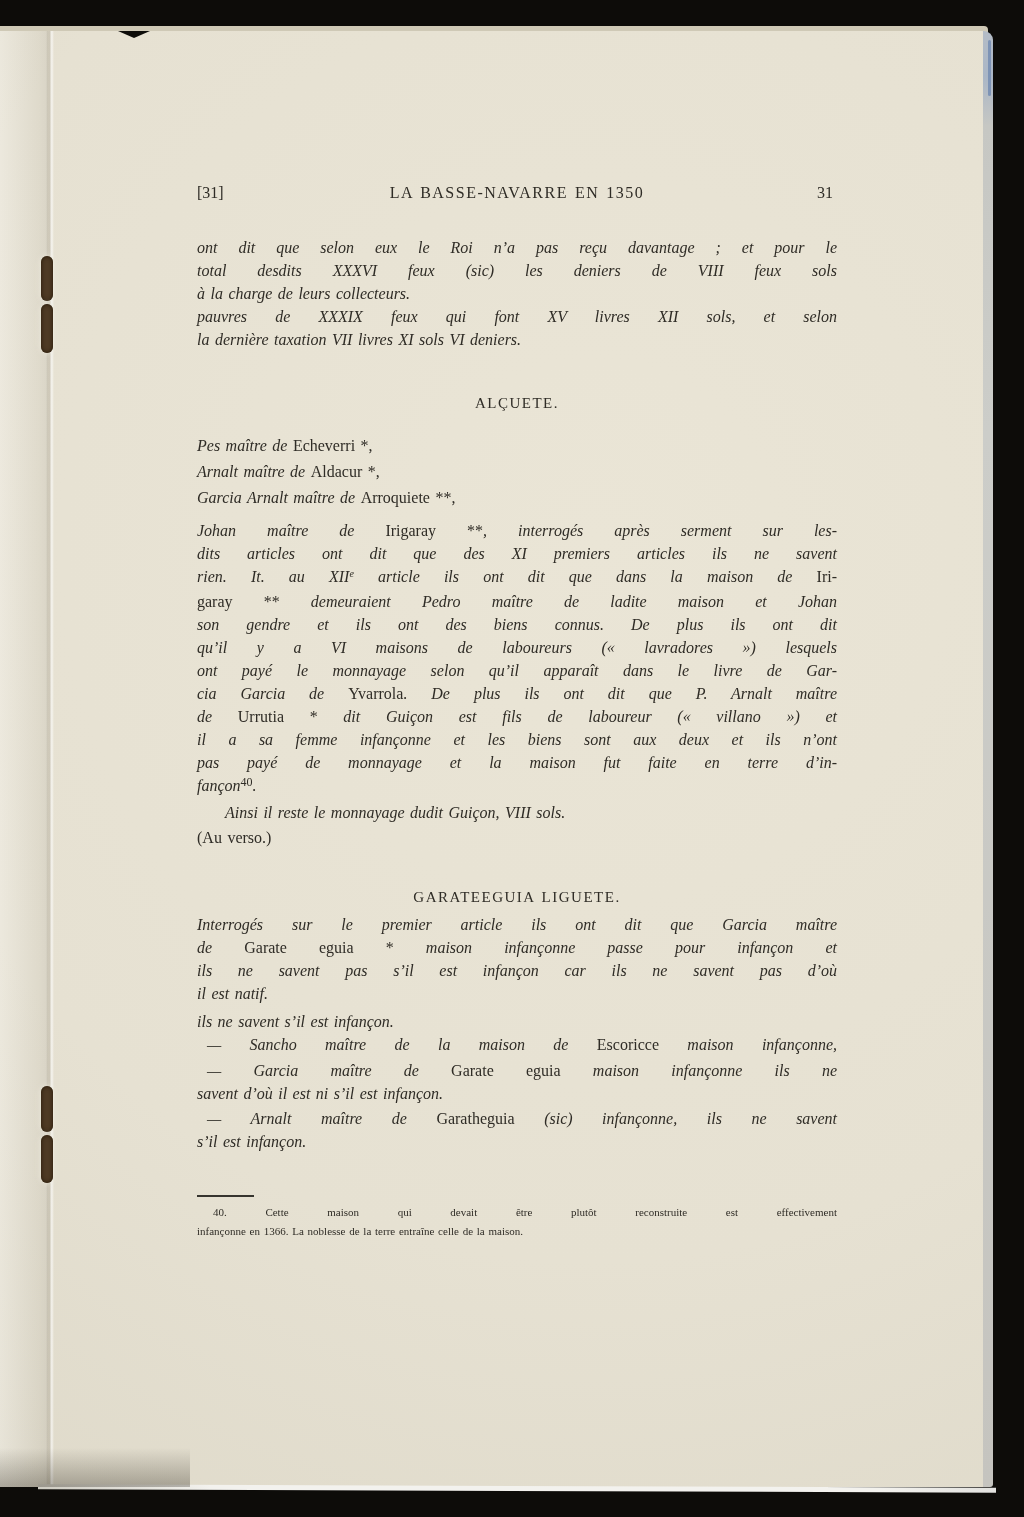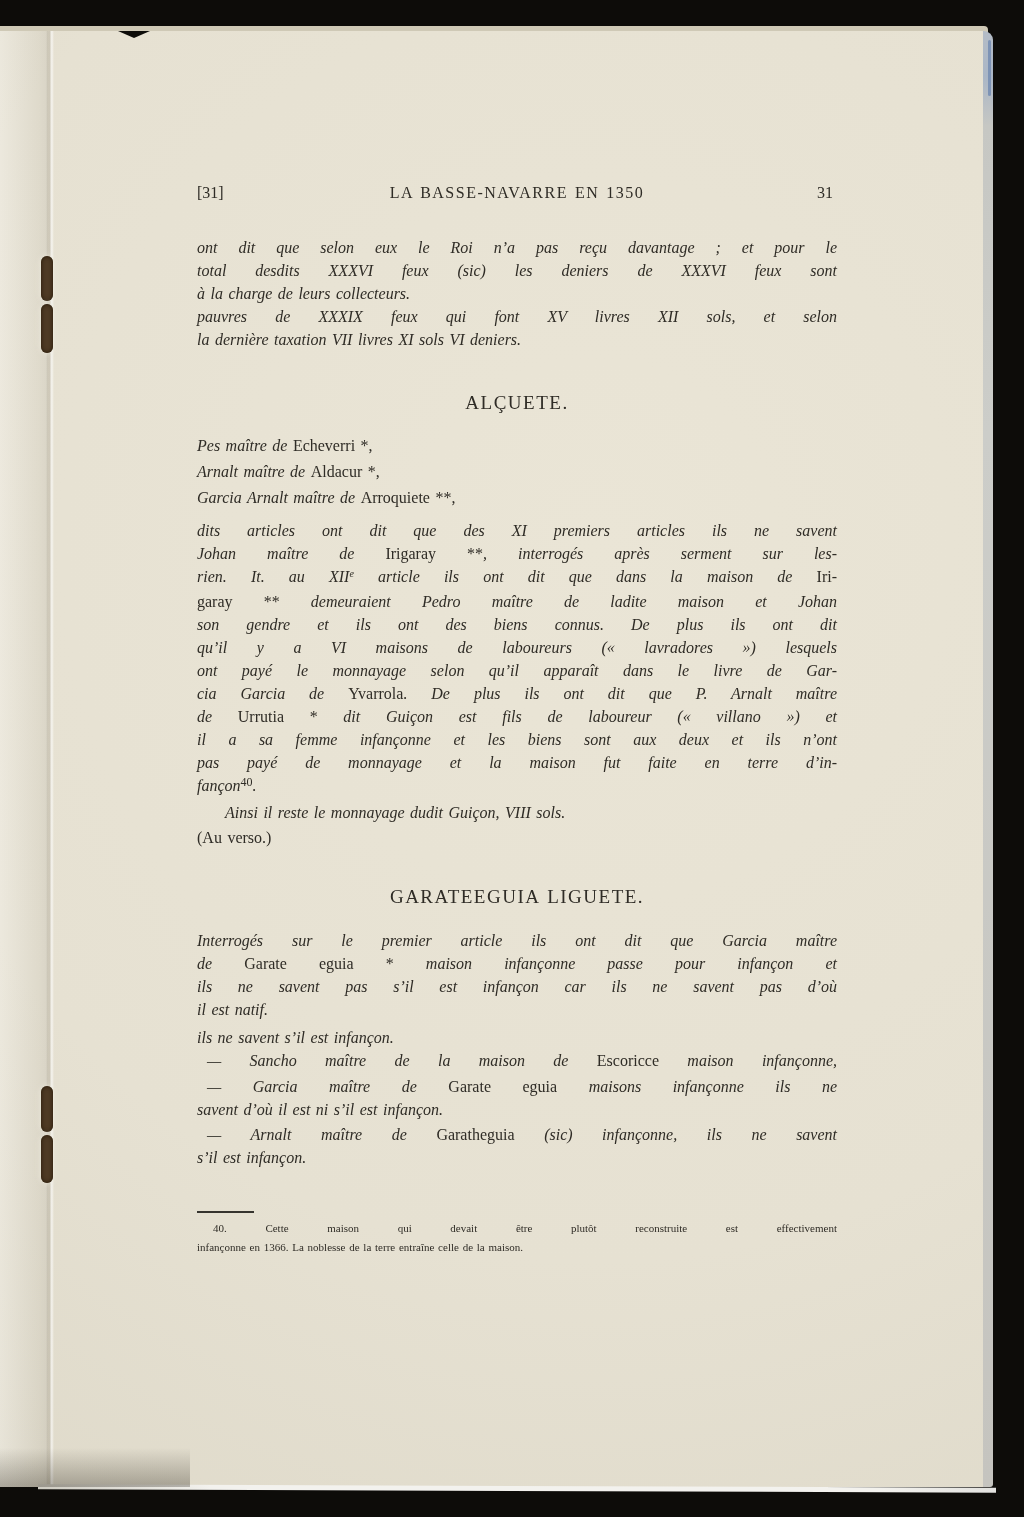--- a/index.html
+++ b/index.html
@@ -69,31 +69,31 @@
   .page-header{position:relative;margin-top:152px;height:20px;line-height:20px;font-size:16px;}
   .header-bracket{position:absolute;left:0;}
   .header-title{position:absolute;left:0;right:0;text-align:center;letter-spacing:1.5px;}
   .header-page-number{position:absolute;right:4px;}
   .tl{min-height:23px;}
   .tl.just{text-align:justify;text-align-last:justify;}
   .seg-i{font-style:italic;}
   .seg-r{font-style:normal;}
   .seg-si{font-style:italic;font-size:10px;position:relative;top:-5px;}
   .seg-sr{font-style:normal;font-size:12px;position:relative;top:-5px;}
-  .blk.heading{text-align:center;font-size:19px;line-height:22px;letter-spacing:1.5px;}
+  .blk.heading{text-align:center;font-size:15px;line-height:22px;letter-spacing:1.5px;}
   .blk-intro-paragraph{margin-top:33px;}
   .blk-collect-paragraph{margin-top:0;}
   .blk-alcuete-heading{margin-top:41px;}
   .blk-witness-list{margin-top:19px;}
   .blk-witness-list .tl{line-height:26px;min-height:26px;}
   .blk-irigaray-paragraph{margin-top:8px;}
   .blk-monnayage-line{margin-top:2px;}
   .blk-verso-note{margin-top:2px;}
   .blk-garateeguia-heading{margin-top:37px;}
-  .blk-garate-paragraph{margin-top:21px;}
+  .blk-garate-paragraph{margin-top:5px;}
   .blk-sancho-entry{margin-top:5px;}
   .blk-garcia-entry{margin-top:3px;}
   .blk-arnalt-entry{margin-top:2px;}
   .footnote{margin-top:42px;}
   .footnote-rule{width:57px;height:2px;background:#36342e;margin-left:0;}
   .footnote-lines{margin-top:6px;font-size:11px;line-height:19px;word-spacing:1px;}
   .footnote-lines .tl{min-height:19px;}
 </style>
 </head>
 <body>
@@ -116,36 +116,36 @@
   <div class="text-column">
     <div class="page-header">
       <span class="header-bracket">[31]</span>
       <span class="header-title">LA BASSE-NAVARRE EN 1350</span>
       <span class="header-page-number">31</span>
     </div>
 
     <div id="body-blocks">
         <div class="blk blk-intro-paragraph">
           <div class="tl just"><span class="seg-i">ont dit que selon eux le Roi n’a pas reçu davantage ; et pour le</span></div>
-          <div class="tl just"><span class="seg-i">total desdits XXXVI feux (sic) les deniers de XXXVI feux sont</span></div>
+          <div class="tl just"><span class="seg-i">total desdits XXXVI feux (sic) les deniers de VIII feux sols</span></div>
           <div class="tl"><span class="seg-i">à la charge de leurs collecteurs.</span></div>
         </div>
         <div class="blk blk-collect-paragraph">
           <div class="tl just"><span class="seg-i">pauvres de XXXIX feux qui font XV livres XII sols, et selon</span></div>
           <div class="tl"><span class="seg-i">la dernière taxation VII livres XI sols VI deniers.</span></div>
         </div>
         <div class="blk blk-alcuete-heading heading">ALÇUETE.</div>
         <div class="blk blk-witness-list">
           <div class="tl"><span class="seg-i">Pes maître de </span><span class="seg-r">Echeverri *,</span></div>
           <div class="tl"><span class="seg-i">Arnalt maître de </span><span class="seg-r">Aldacur *,</span></div>
           <div class="tl"><span class="seg-i">Garcia Arnalt maître de </span><span class="seg-r">Arroquiete **,</span></div>
         </div>
         <div class="blk blk-irigaray-paragraph">
+          <div class="tl just"><span class="seg-i">Johan maître de </span><span class="seg-r">Irigaray **</span><span class="seg-i">, interrogés après serment sur les-</span></div>
           <div class="tl just"><span class="seg-i">dits articles ont dit que des XI premiers articles ils ne savent</span></div>
-          <div class="tl just"><span class="seg-i">Johan maître de </span><span class="seg-r">Irigaray **</span><span class="seg-i">, interrogés après serment sur les-</span></div>
           <div class="tl just"><span class="seg-i">rien. It. au XII</span><span class="seg-si">e</span><span class="seg-i"> article ils ont dit que dans la maison de </span><span class="seg-r">Iri-</span></div>
           <div class="tl just"><span class="seg-r">garay **</span><span class="seg-i"> demeuraient Pedro maître de ladite maison et Johan</span></div>
           <div class="tl just"><span class="seg-i">son gendre et ils ont des biens connus. De plus ils ont dit</span></div>
           <div class="tl just"><span class="seg-i">qu’il y a VI maisons de laboureurs (« lavradores ») lesquels</span></div>
           <div class="tl just"><span class="seg-i">ont payé le monnayage selon qu’il apparaît dans le livre de Gar-</span></div>
           <div class="tl just"><span class="seg-i">cia Garcia de </span><span class="seg-r">Yvarrola</span><span class="seg-i">. De plus ils ont dit que P. Arnalt maître</span></div>
           <div class="tl just"><span class="seg-i">de </span><span class="seg-r">Urrutia *</span><span class="seg-i"> dit Guiçon est fils de laboureur (« villano ») et</span></div>
           <div class="tl just"><span class="seg-i">il a sa femme infançonne et les biens sont aux deux et ils n’ont</span></div>
           <div class="tl just"><span class="seg-i">pas payé de monnayage et la maison fut faite en terre d’in-</span></div>
           <div class="tl"><span class="seg-i">fançon</span><span class="seg-sr">40</span><span class="seg-i">.</span></div>
@@ -161,21 +161,21 @@
           <div class="tl just"><span class="seg-i">Interrogés sur le premier article ils ont dit que Garcia maître</span></div>
           <div class="tl just"><span class="seg-i">de </span><span class="seg-r">Garate eguia *</span><span class="seg-i"> maison infançonne passe pour infançon et</span></div>
           <div class="tl just"><span class="seg-i">ils ne savent pas s’il est infançon car ils ne savent pas d’où</span></div>
           <div class="tl"><span class="seg-i">il est natif.</span></div>
         </div>
         <div class="blk blk-sancho-entry">
           <div class="tl"><span class="seg-i">ils ne savent s’il est infançon.</span></div>
           <div class="tl just" style="text-indent: 10px;"><span class="seg-i">— Sancho maître de la maison de </span><span class="seg-r">Escoricce</span><span class="seg-i"> maison infançonne,</span></div>
         </div>
         <div class="blk blk-garcia-entry">
-          <div class="tl just" style="text-indent: 10px;"><span class="seg-i">— Garcia maître de </span><span class="seg-r">Garate eguia</span><span class="seg-i"> maisons infançonne ils ne</span></div>
+          <div class="tl just" style="text-indent: 10px;"><span class="seg-i">— Garcia maître de </span><span class="seg-r">Garate eguia</span><span class="seg-i"> maison infançonne ils ne</span></div>
           <div class="tl"><span class="seg-i">savent d’où il est ni s’il est infançon.</span></div>
         </div>
         <div class="blk blk-arnalt-entry">
           <div class="tl just" style="text-indent: 10px;"><span class="seg-i">— Arnalt maître de </span><span class="seg-r">Garatheguia</span><span class="seg-i"> (sic) infançonne, ils ne savent</span></div>
           <div class="tl"><span class="seg-i">s’il est infançon.</span></div>
         </div>
       </div>
 
     <div class="footnote">
       <div class="footnote-rule"></div>

